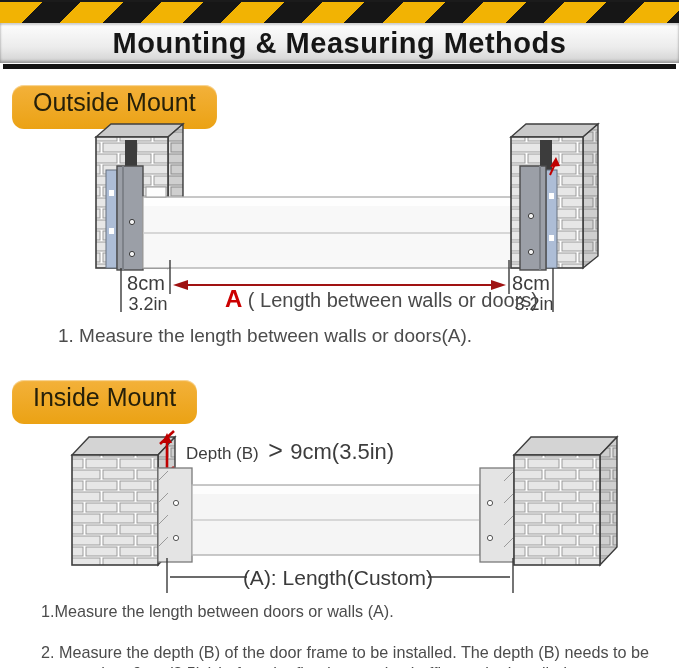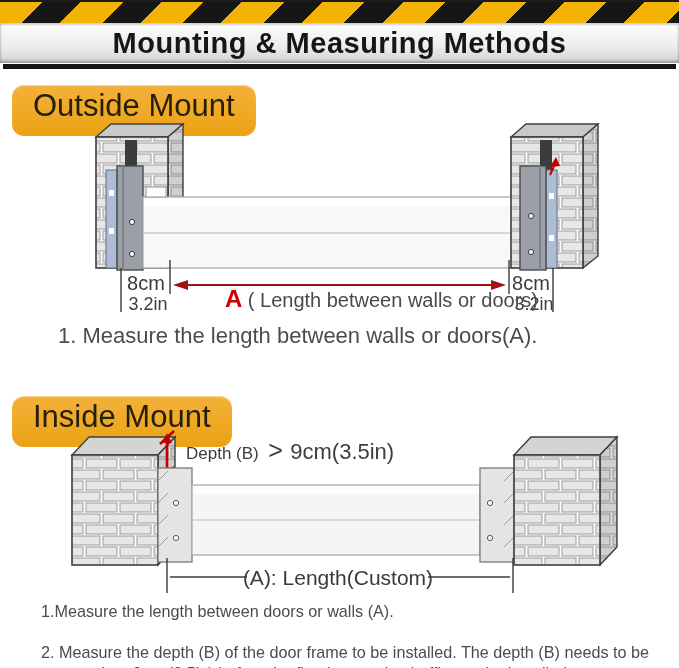--- a/index.html
+++ b/index.html
@@ -35,38 +35,38 @@
     position: absolute; top: 64px; left: 3px; right: 3px; height: 5px;
     background: #141414;
   }
 
   
   .badge {
     position: absolute; left: 12px;
     background: linear-gradient(#f3b13a, #eba214);
     border-radius: 12px;
     padding: 3px 21px 12px 21px;
-    font-size: 31px; color: #26200a;
+    font-size: 25px; color: #26200a;
     box-shadow: inset 0 1px 1px rgba(255,255,255,0.5);
   }
   #badge-outside { top: 85px; }
-  #badge-inside  { top: 396px; }
+  #badge-inside  { top: 380px; }
 
   
   .diagram { position: absolute; left: 0; width: 679px; }
   #diagram-outside { top: 120px; height: 196px; }
   #diagram-inside  { top: 425px; height: 172px; }
 
   
   .notes {
     position: absolute; color: #4c4c4c;
   }
   #notes-outside {
     left: 58px; top: 322px; width: 600px;
-    font-size: 22px; line-height: 27px;
+    font-size: 19px; line-height: 27px;
   }
   #notes-inside {
     left: 41px; top: 601px; width: 620px;
     font-size: 16.2px; line-height: 21px;
   }
   .notes p { margin: 0; }
   #notes-inside p:first-child { margin-bottom: 20px; }
 
   svg text { font-family: "Liberation Sans", sans-serif; }
 </style>

